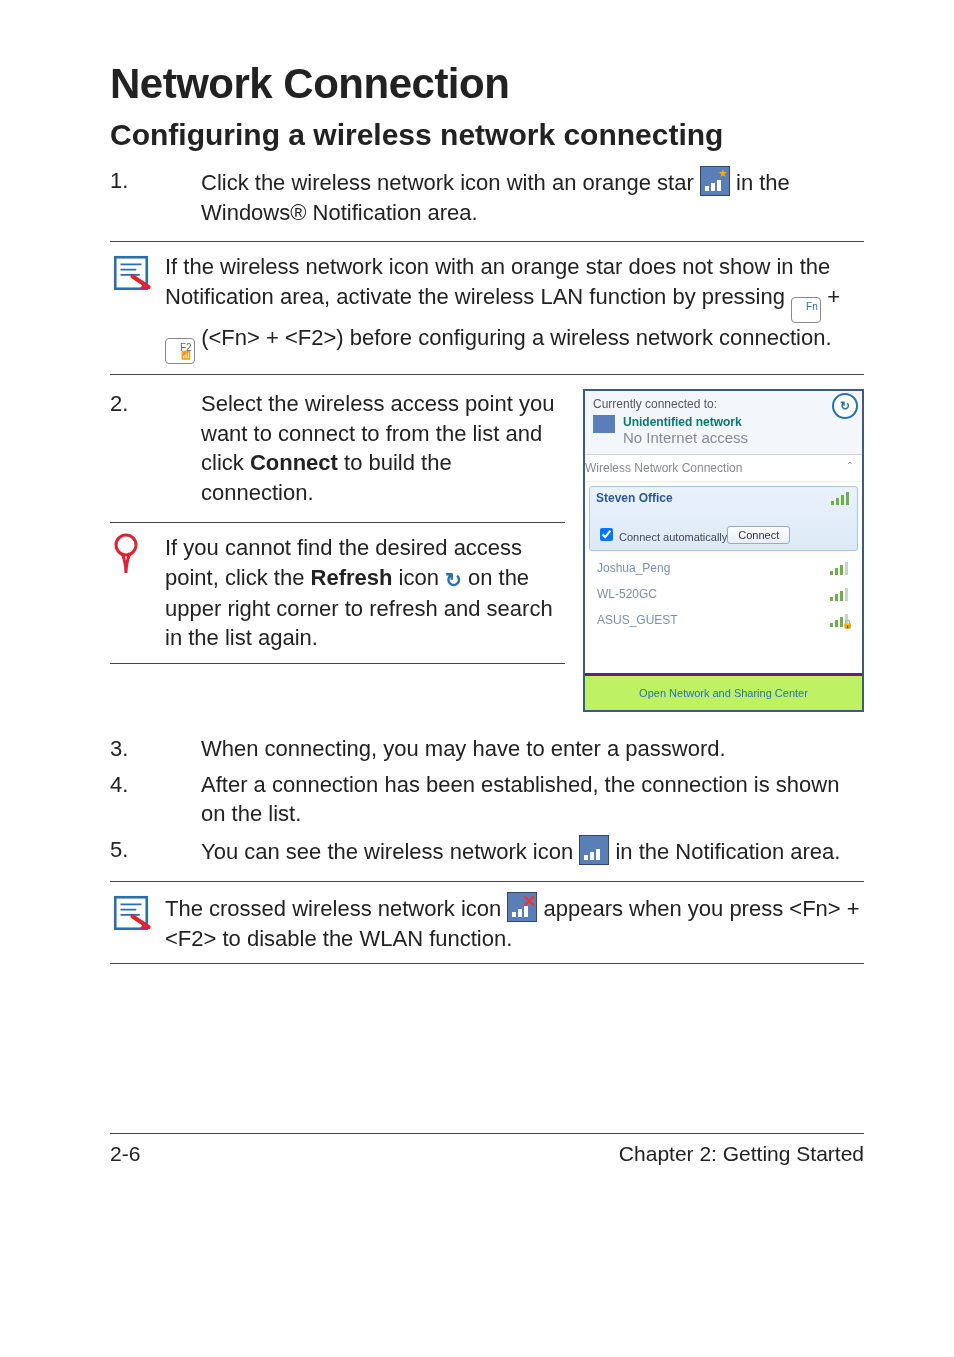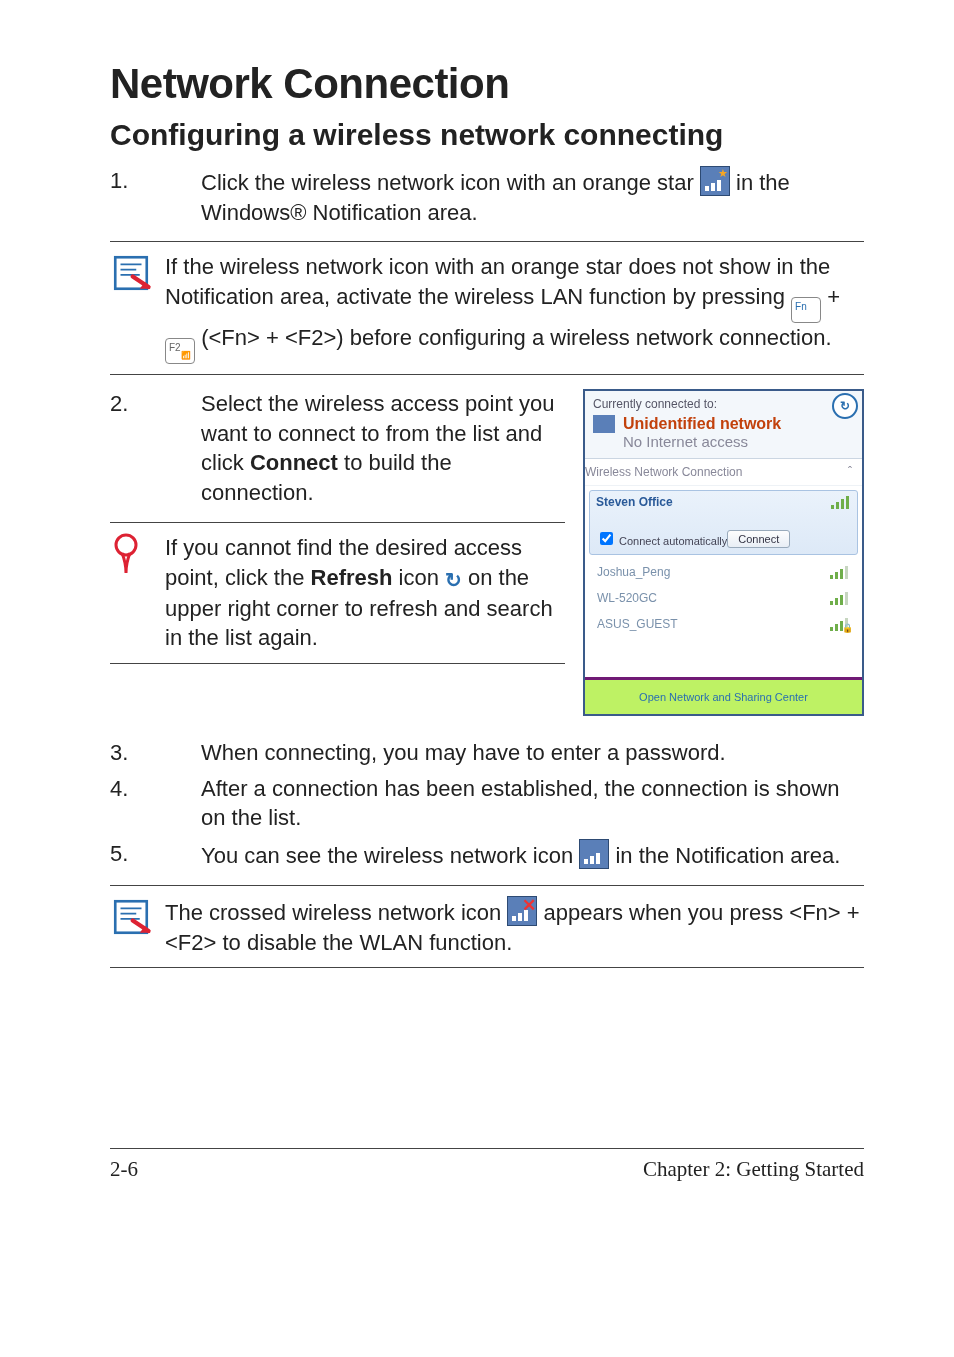--- a/index.html
+++ b/index.html
@@ -103,21 +103,21 @@
   .inline-icon.bars .cross {
     position:absolute; top:0; right:0; color:#e33; font-size:17px; line-height:1; font-weight:bold;
   }
   .key {
     display:inline-block;
     border:1px solid #888;
     border-radius:4px;
     width:30px; height:26px;
     font-size:10px;
     text-align:left;
-    padding:2px 3px;
+    padding:2px 14px;
     box-sizing:border-box;
     vertical-align:-6px;
     color:#666;
     position:relative;
   }
   .key.fn { color:#2a6fb0; }
   .key .sub { position:absolute; bottom:1px; right:3px; font-size:8px; color:#2a6fb0; }
   .refresh-arrows {
     color:#2a6fb0;
     font-weight:bold;
@@ -142,21 +142,21 @@
     padding:6px 8px 8px 8px;
     position:relative;
   }
   .netshot .hdr .title { font-size:12px; color:#556; }
   .netshot .hdr .unid {
     display:flex; gap:8px; align-items:flex-start; margin-top:4px;
   }
   .netshot .hdr .unid .nic {
     width:22px; height:18px; background:#5a7fb8; position:relative;
   }
-  .netshot .hdr .unid .txt b { color:#c2410c; font-size:16px; display:block;}
+  .netshot .hdr .unid .txt b { color:#0f766e; font-size:12px; display:block;}
   .netshot .hdr .unid .txt span { color:#889; font-size:15px;}
   .netshot .refresh-badge {
     position:absolute; top:2px; right:4px;
     width:22px; height:22px; border:2px solid #2a6fb0; border-radius:50%;
     display:flex; align-items:center; justify-content:center;
     font-size:12px; color:#2a6fb0; font-weight:bold;
     background:#fff;
   }
   .netshot .section-label {
     padding:6px 0; color:#889; font-size:12px; border-bottom:1px solid #eef2f6;
@@ -202,29 +202,28 @@
     border-top:3px solid #701a75;
     background:#bef264;
     text-align:center;
     padding:10px 12px;
   }
   .netshot .footer a { color:#2a6fb0; font-size:11px; text-decoration:none;}
   .sel .sigbars { float:right; }
 
   .page-footer {
     position: absolute;
-    bottom: 38px;
+    bottom: 54px;
     left: 110px;
     right: 90px;
     border-top: 1px solid #444;
     padding-top: 8px;
     font-size: 21px;
     display: flex;
     justify-content: space-between;
-    font-family: Liberation Serif, serif;
   }
 </style>
 </head>
 <body>
 
 <div class="page">
 
   <h1>Network Connection</h1>
   <h2>Configuring a wireless network connecting</h2>
 

